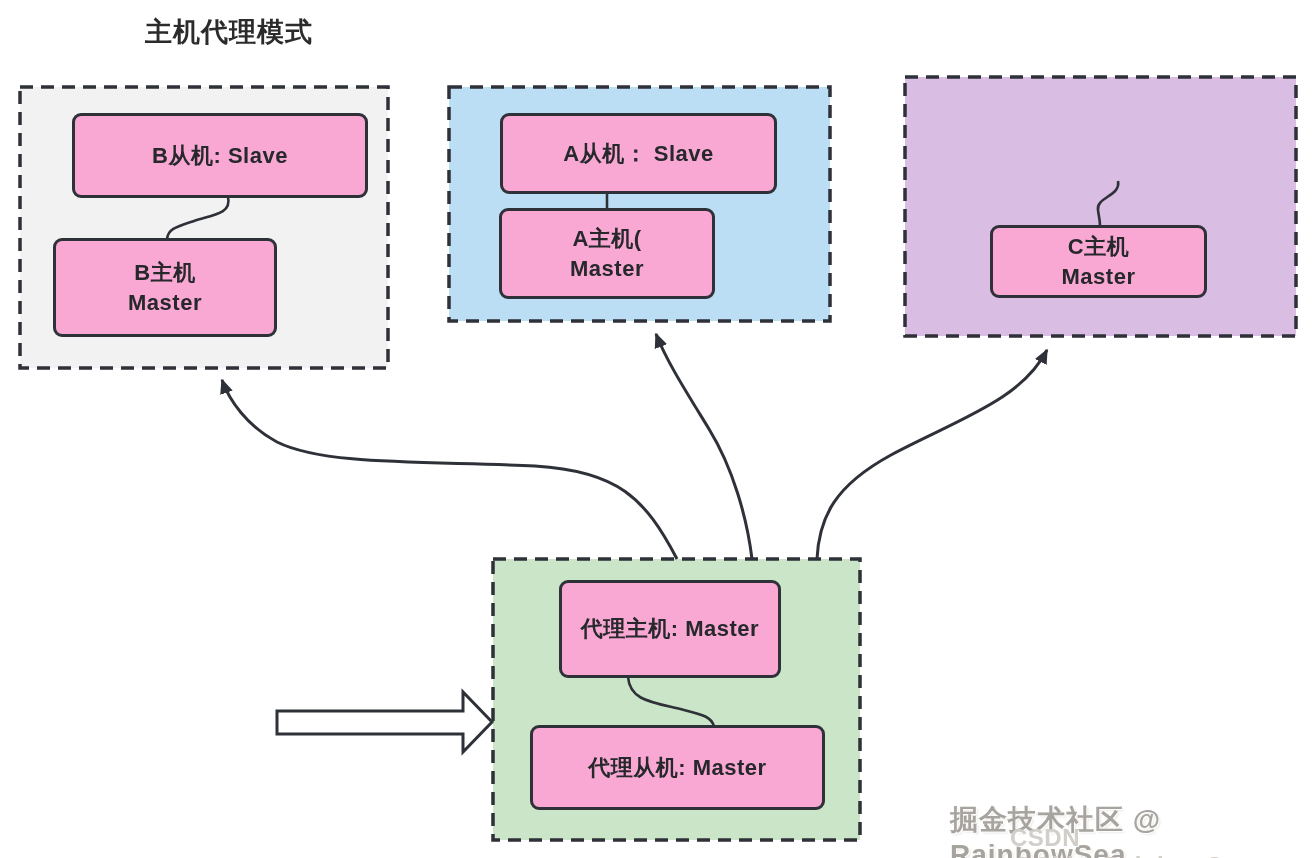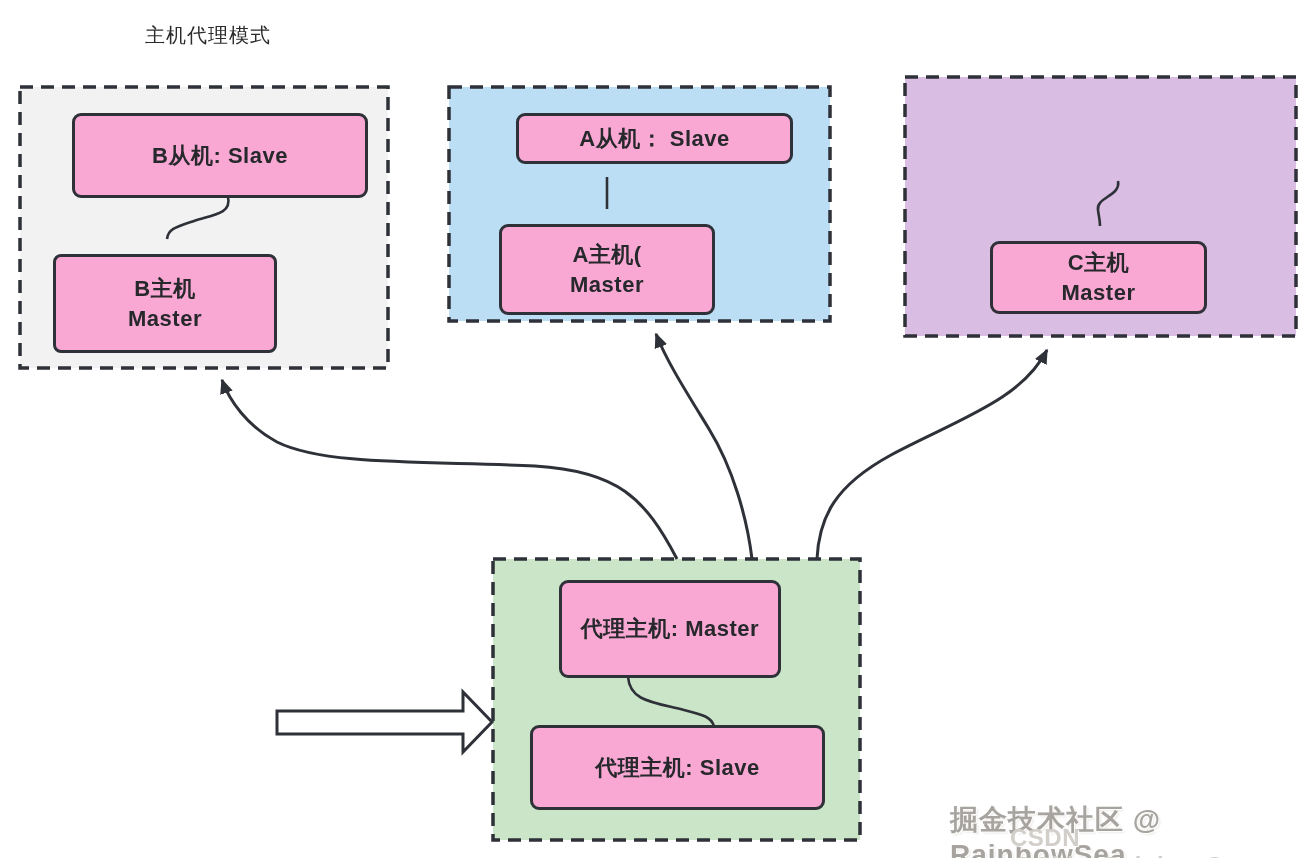--- a/index.html
+++ b/index.html
@@ -7,23 +7,23 @@
     position: relative;
     width: 1312px;
     height: 858px;
     background: #ffffff;
     overflow: hidden;
     font-family: "Liberation Sans", "DejaVu Sans", sans-serif;
   }
   .page-title {
     position: absolute;
     left: 145px;
-    top: 22px;
-    font-size: 20px;
-    font-weight: 400;
+    top: 14px;
+    font-size: 27px;
+    font-weight: 700;
     color: #2b2b2b;
     letter-spacing: 1px;
   }
   .group {
     position: absolute;
     box-sizing: border-box;
   }
   .group-b     { left: 20px;  top: 87px;  width: 368px; height: 281px; }
   .group-a     { left: 449px; top: 87px;  width: 381px; height: 234px; }
   .group-c     { left: 905px; top: 77px;  width: 391px; height: 259px; }
@@ -37,24 +37,24 @@
     display: flex;
     align-items: center;
     justify-content: center;
     text-align: center;
     font-size: 22px;
     font-weight: 700;
     color: #26282b;
     letter-spacing: 0.5px;
     line-height: 1.35;
   }
-  .two-line { white-space: pre-line; margin-top: 16px; }
+  .two-line { white-space: pre-line; }
   .node-b-slave  { left: 72px;  top: 113px; width: 296px; height: 85px; }
-  .node-b-master { left: 53px;  top: 238px; width: 224px; height: 99px; border-radius: 8px; }
-  .node-a-slave  { left: 516px; top: 113px; width: 277px; height: 51px; }
+  .node-b-master { left: 53px;  top: 238px; width: 224px; height: 99px; }
+  .node-a-slave  { left: 500px; top: 113px; width: 277px; height: 81px; }
   .node-a-master { left: 499px; top: 208px; width: 216px; height: 91px; }
   .node-c-slave  { left: 973px; top: 112px; width: 274px; height: 70px; }
   .node-c-master { left: 990px; top: 225px; width: 217px; height: 73px; }
   .node-p-master { left: 515px; top: 580px; width: 222px; height: 98px; margin-left: 44px; }
   .node-p-slave  { left: 530px; top: 725px; width: 295px; height: 85px; }
   .overlay {
     position: absolute;
     left: 0; top: 0;
     width: 1312px;
     height: 858px;
@@ -123,18 +123,18 @@
 Master</div>
 
   <div class="node node-a-slave">A从机： Slave</div>
   <div class="node node-a-master two-line">A主机(
 Master</div>
 
   <div class="node node-c-master two-line">C主机
 Master</div>
 
   <div class="node node-p-master">代理主机: Master</div>
-  <div class="node node-p-slave">代理主机: Slave</div>
+  <div class="node node-p-slave">代理从机: Master</div>
 
   <div class="watermark-1">掘金技术社区 @ RainbowSea</div>
   <div class="watermark-2">CSDN @ChinaRainbowSea</div>
 
 </div>
 
 </body></html>

